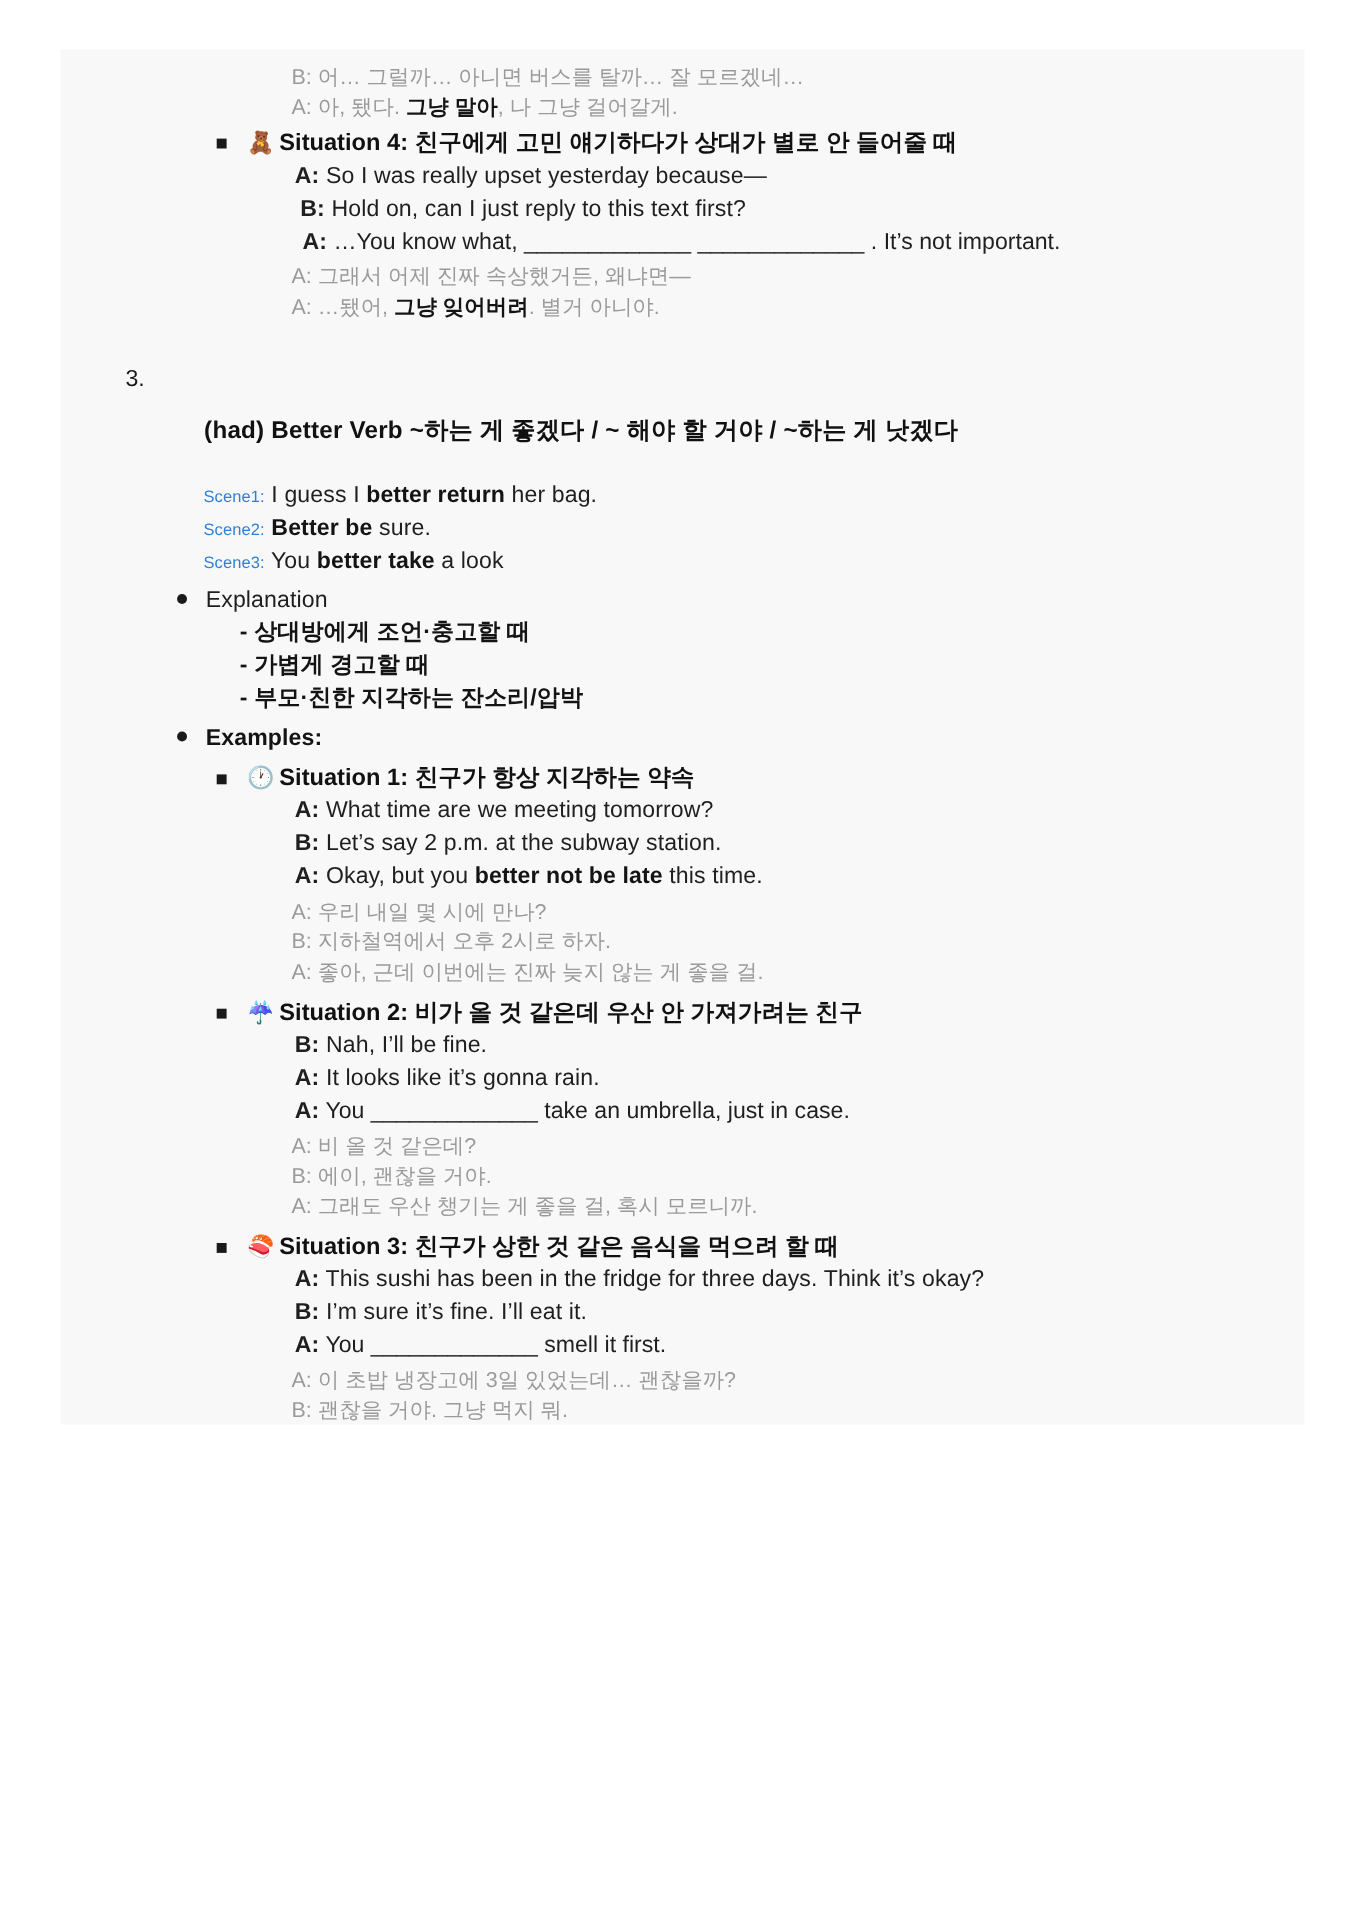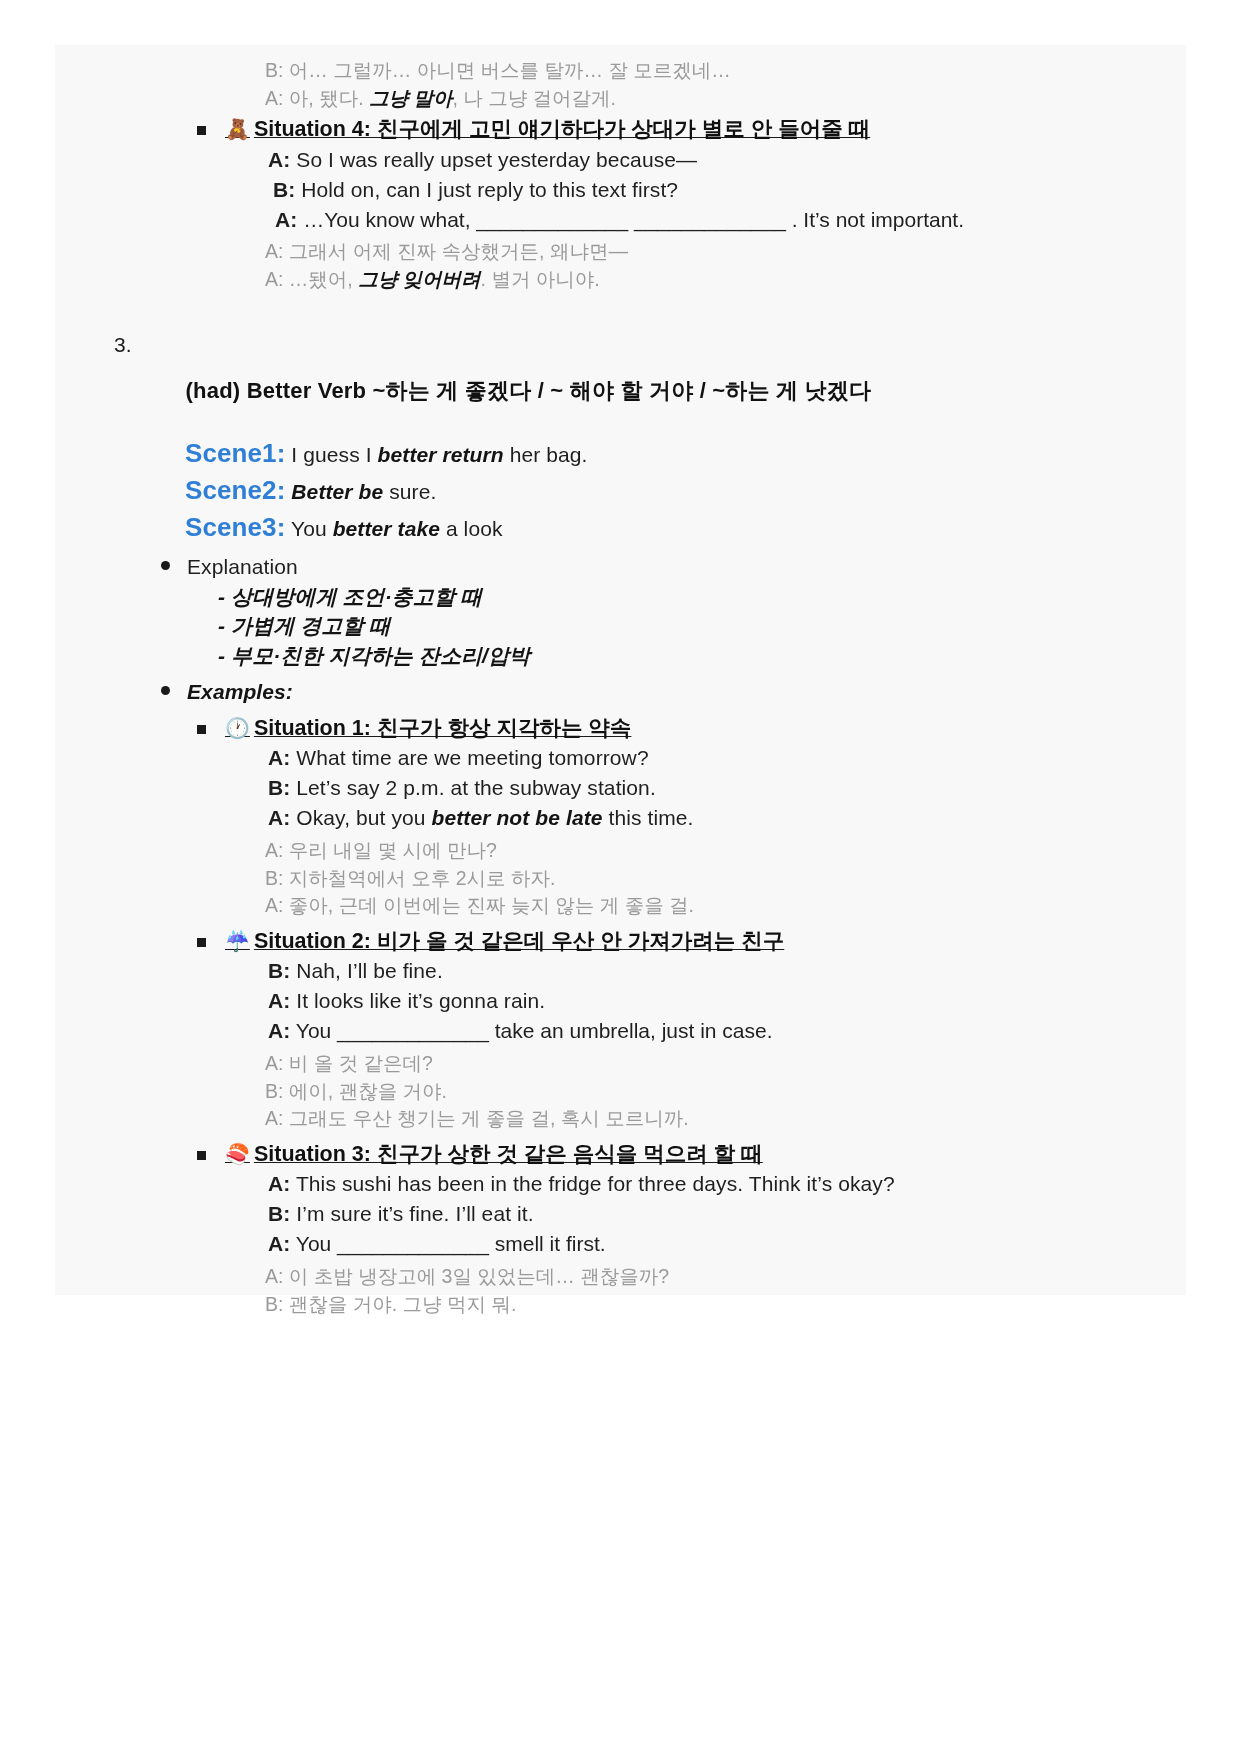--- a/index.html
+++ b/index.html
@@ -45,26 +45,26 @@
   .en {
     font-size: 21px;
     color: #1f1f1f;
     letter-spacing: 0.1px;
   }
   .ko-gray {
     font-size: 19.5px;
     color: #9a9a9a;
   }
   .bold { font-weight: bold; }
-  .dark { color: #141414; font-style: italic; }
+  .dark { color: #141414; }
 
   
   .lvl-dialogue { margin-left: 190px; }
   .lvl-dialogue-en { margin-left: 193px; }
-  .lvl-sit { margin-left: 150px; position: relative; text-decoration: underline; }
+  .lvl-sit { margin-left: 150px; position: relative; }
   .lvl-bullet1 { margin-left: 112px; position: relative; }
   .lvl-exp { margin-left: 143px; }
   .lvl-num { margin-left: 75px; position: relative; }
   .lvl-scene { margin-left: 110px; }
 
   
   .sq-bullet::before {
     content: "";
     position: absolute;
     left: -28px;
@@ -93,22 +93,22 @@
   }
 
   .section-title {
     font-size: 22px;
     font-weight: bold;
     color: #111111;
     letter-spacing: 0.2px;
   }
   .scene-tag {
     color: #2f7fd6;
-    font-weight: bold;
-    font-size: 26px;
+    font-weight: normal;
+    font-size: 15px;
   }
   .sit-title {
     font-size: 21.5px;
     font-weight: bold;
     color: #111111;
   }
   .emoji {
     font-size: 20px;
     margin-right: 4px;
   }

